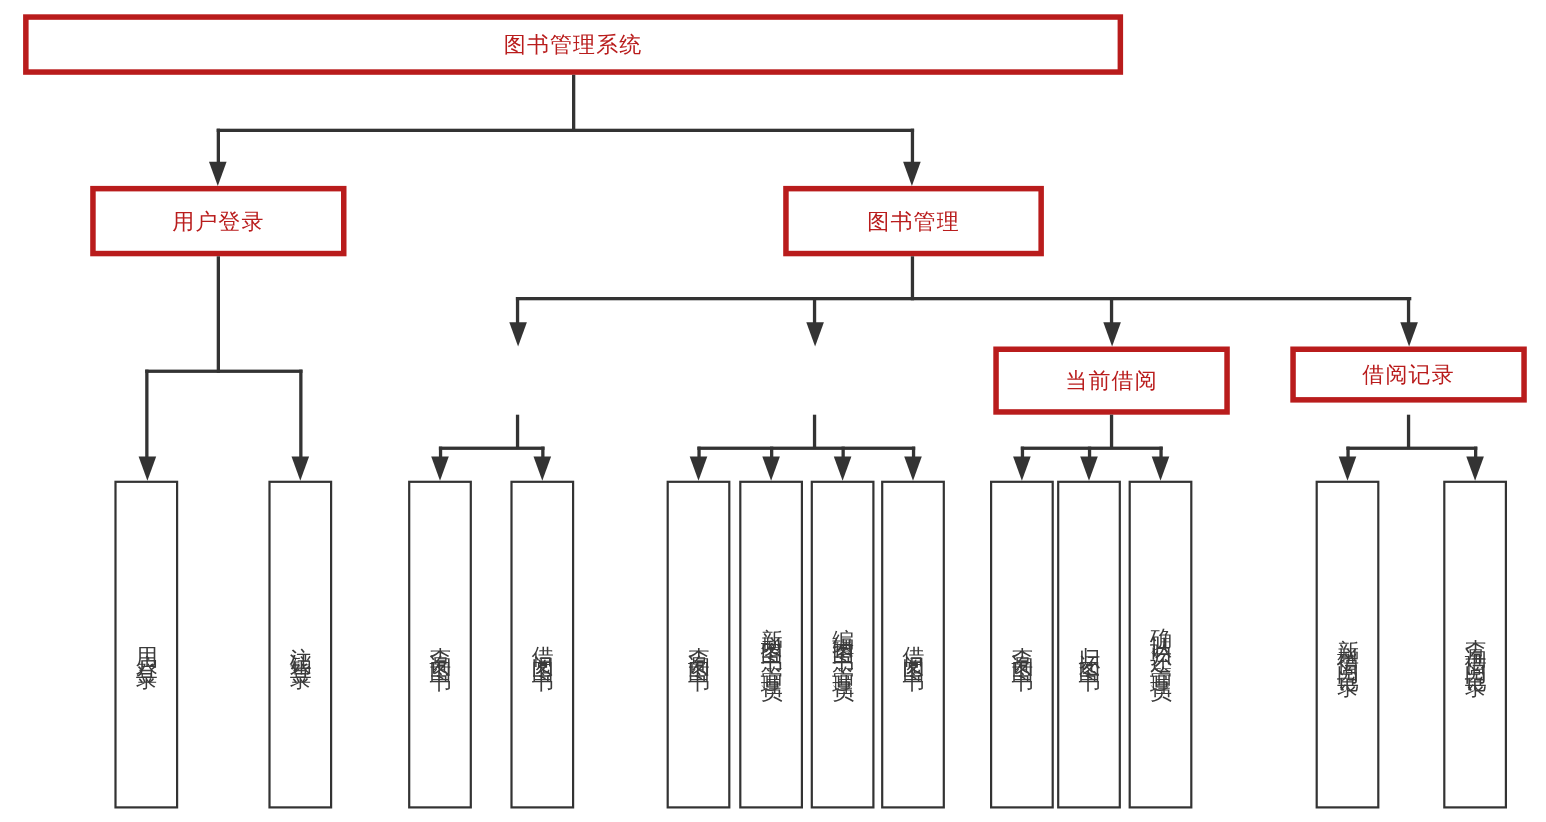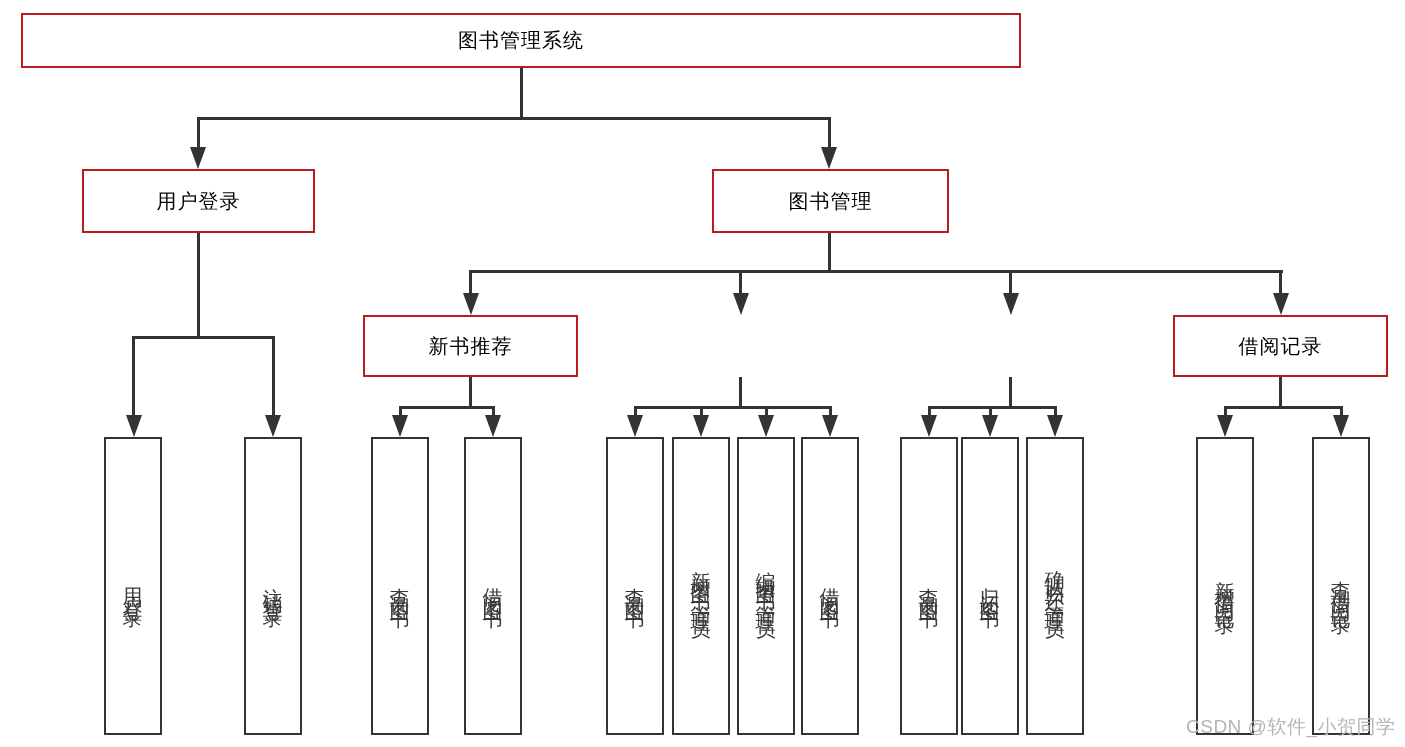--- a/index.html
+++ b/index.html
@@ -10,27 +10,27 @@
   #canvas {
     position: relative;
     width: 1405px;
     height: 747px;
     background: #ffffff;
     overflow: hidden;
   }
   .box {
     position: absolute;
     box-sizing: border-box;
-    border: 2px solid #b91c1c;
+    border: 5px solid #b91c1c;
     background: #ffffff;
     display: flex;
     align-items: center;
     justify-content: center;
     font-size: 20px;
-    color: #000000;
+    color: #b91c1c;
     letter-spacing: 1px;
     text-align: left;
   }
   .vbox {
     position: absolute;
     box-sizing: border-box;
     border: 2.5px solid #333333;
     background: #ffffff;
     display: flex;
     align-items: center;
@@ -76,22 +76,22 @@
 </head>
 <body>
 
 <div id="canvas">
 
   <div class="box" style="left:21px; top:13px; width:1000px; height:55px;">图书管理系统</div>
 
   <div class="box" style="left:82px; top:169px; width:233px; height:64px;">用户登录</div>
   <div class="box" style="left:712px; top:169px; width:237px; height:64px;">图书管理</div>
 
-  <div class="box" style="left:363px; top:315px; width:215px; height:62px;">新书推荐</div>
-  <div class="box" style="left:1173px; top:315px; width:215px; height:62px;">借阅记录</div>
+  <div class="box" style="left:903px; top:315px; width:215px; height:62px;">当前借阅</div>
+  <div class="box" style="left:1173px; top:315px; width:215px; height:51px;">借阅记录</div>
 
   <div class="vbox" style="left:104px;">
     <span class="vtext">用户登录</span>
   </div>
   <div class="vbox" style="left:244px;">
     <span class="vtext">注销登录</span>
   </div>
 
   <div class="vbox" style="left:371px;">
     <span class="vtext">查询图书</span>
@@ -182,15 +182,14 @@
   <div class="vline" style="left:1053.5px; top:405.5px; height:12px;"></div>
   <div class="ahead" style="left:1047px; top:415px;"></div>
 
   <div class="vline" style="left:1279px; top:377px; height:31px;"></div>
   <div class="hline" style="left:1223.5px; top:405.5px; width:119px;"></div>
   <div class="vline" style="left:1223.5px; top:405.5px; height:12px;"></div>
   <div class="ahead" style="left:1217px; top:415px;"></div>
   <div class="vline" style="left:1339.5px; top:405.5px; height:12px;"></div>
   <div class="ahead" style="left:1333px; top:415px;"></div>
 
-  <div id="watermark">CSDN @软件_小贺同学</div>
 
 </div>
 
 </body></html>

